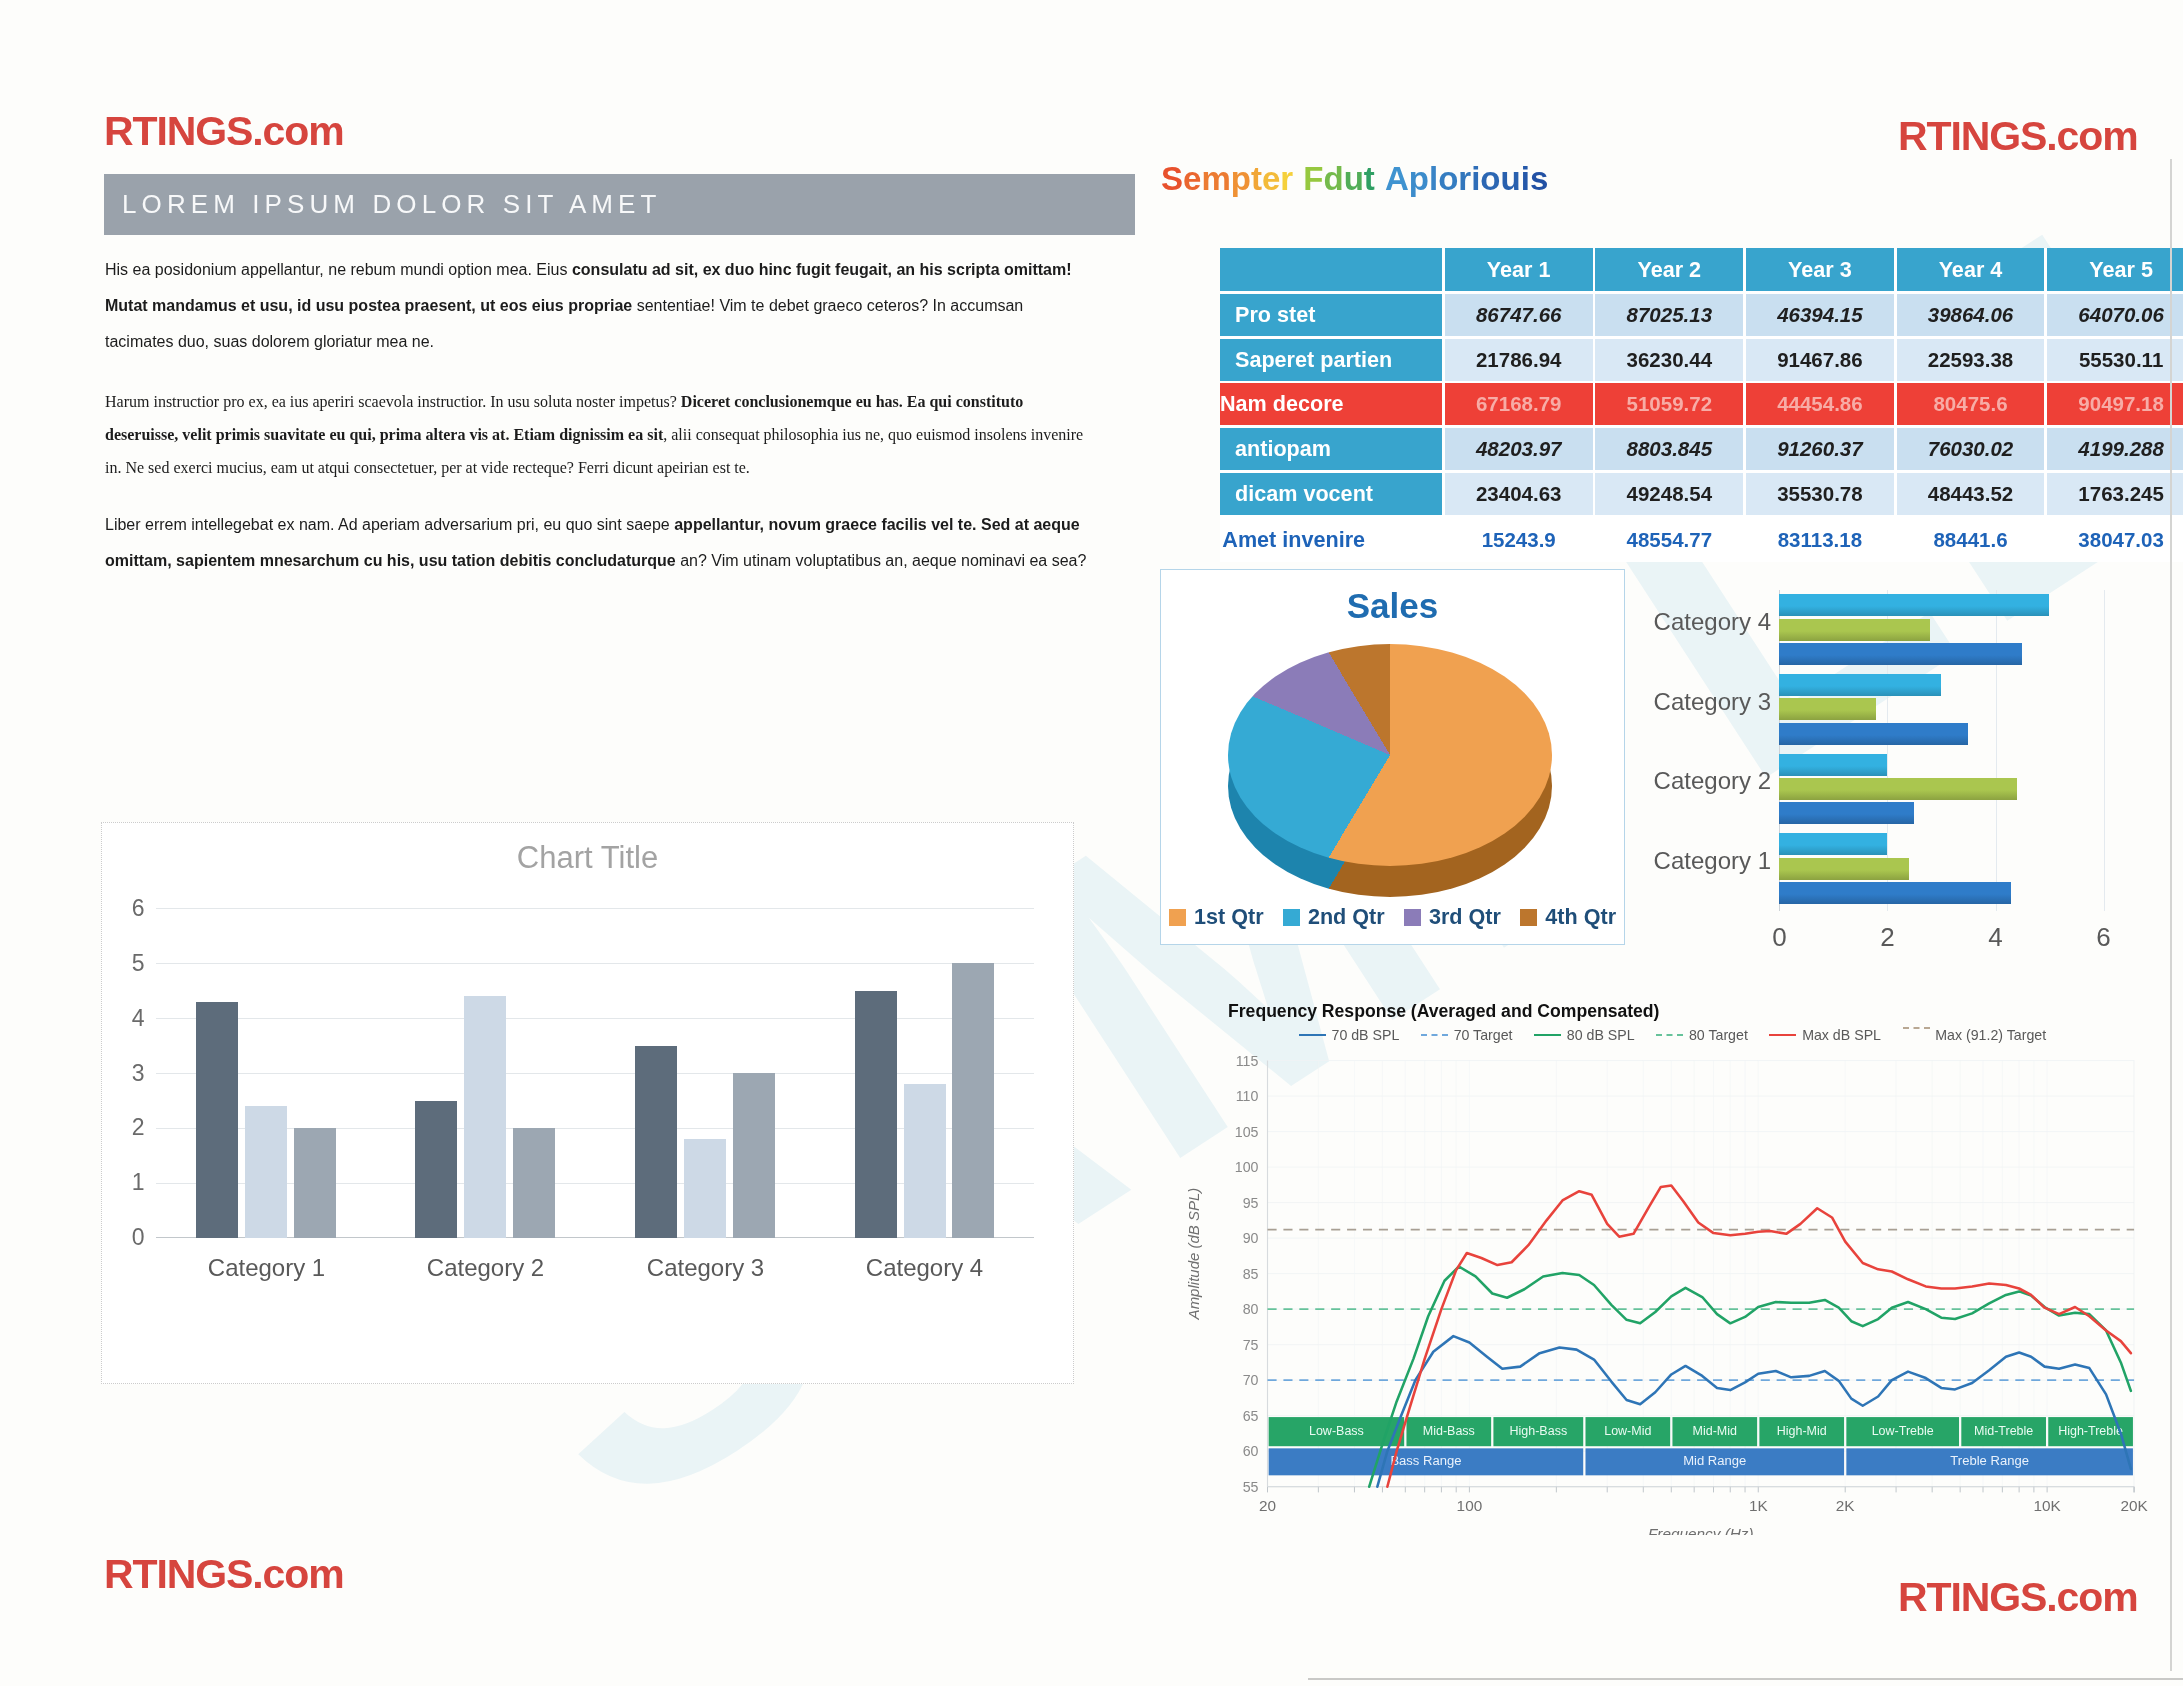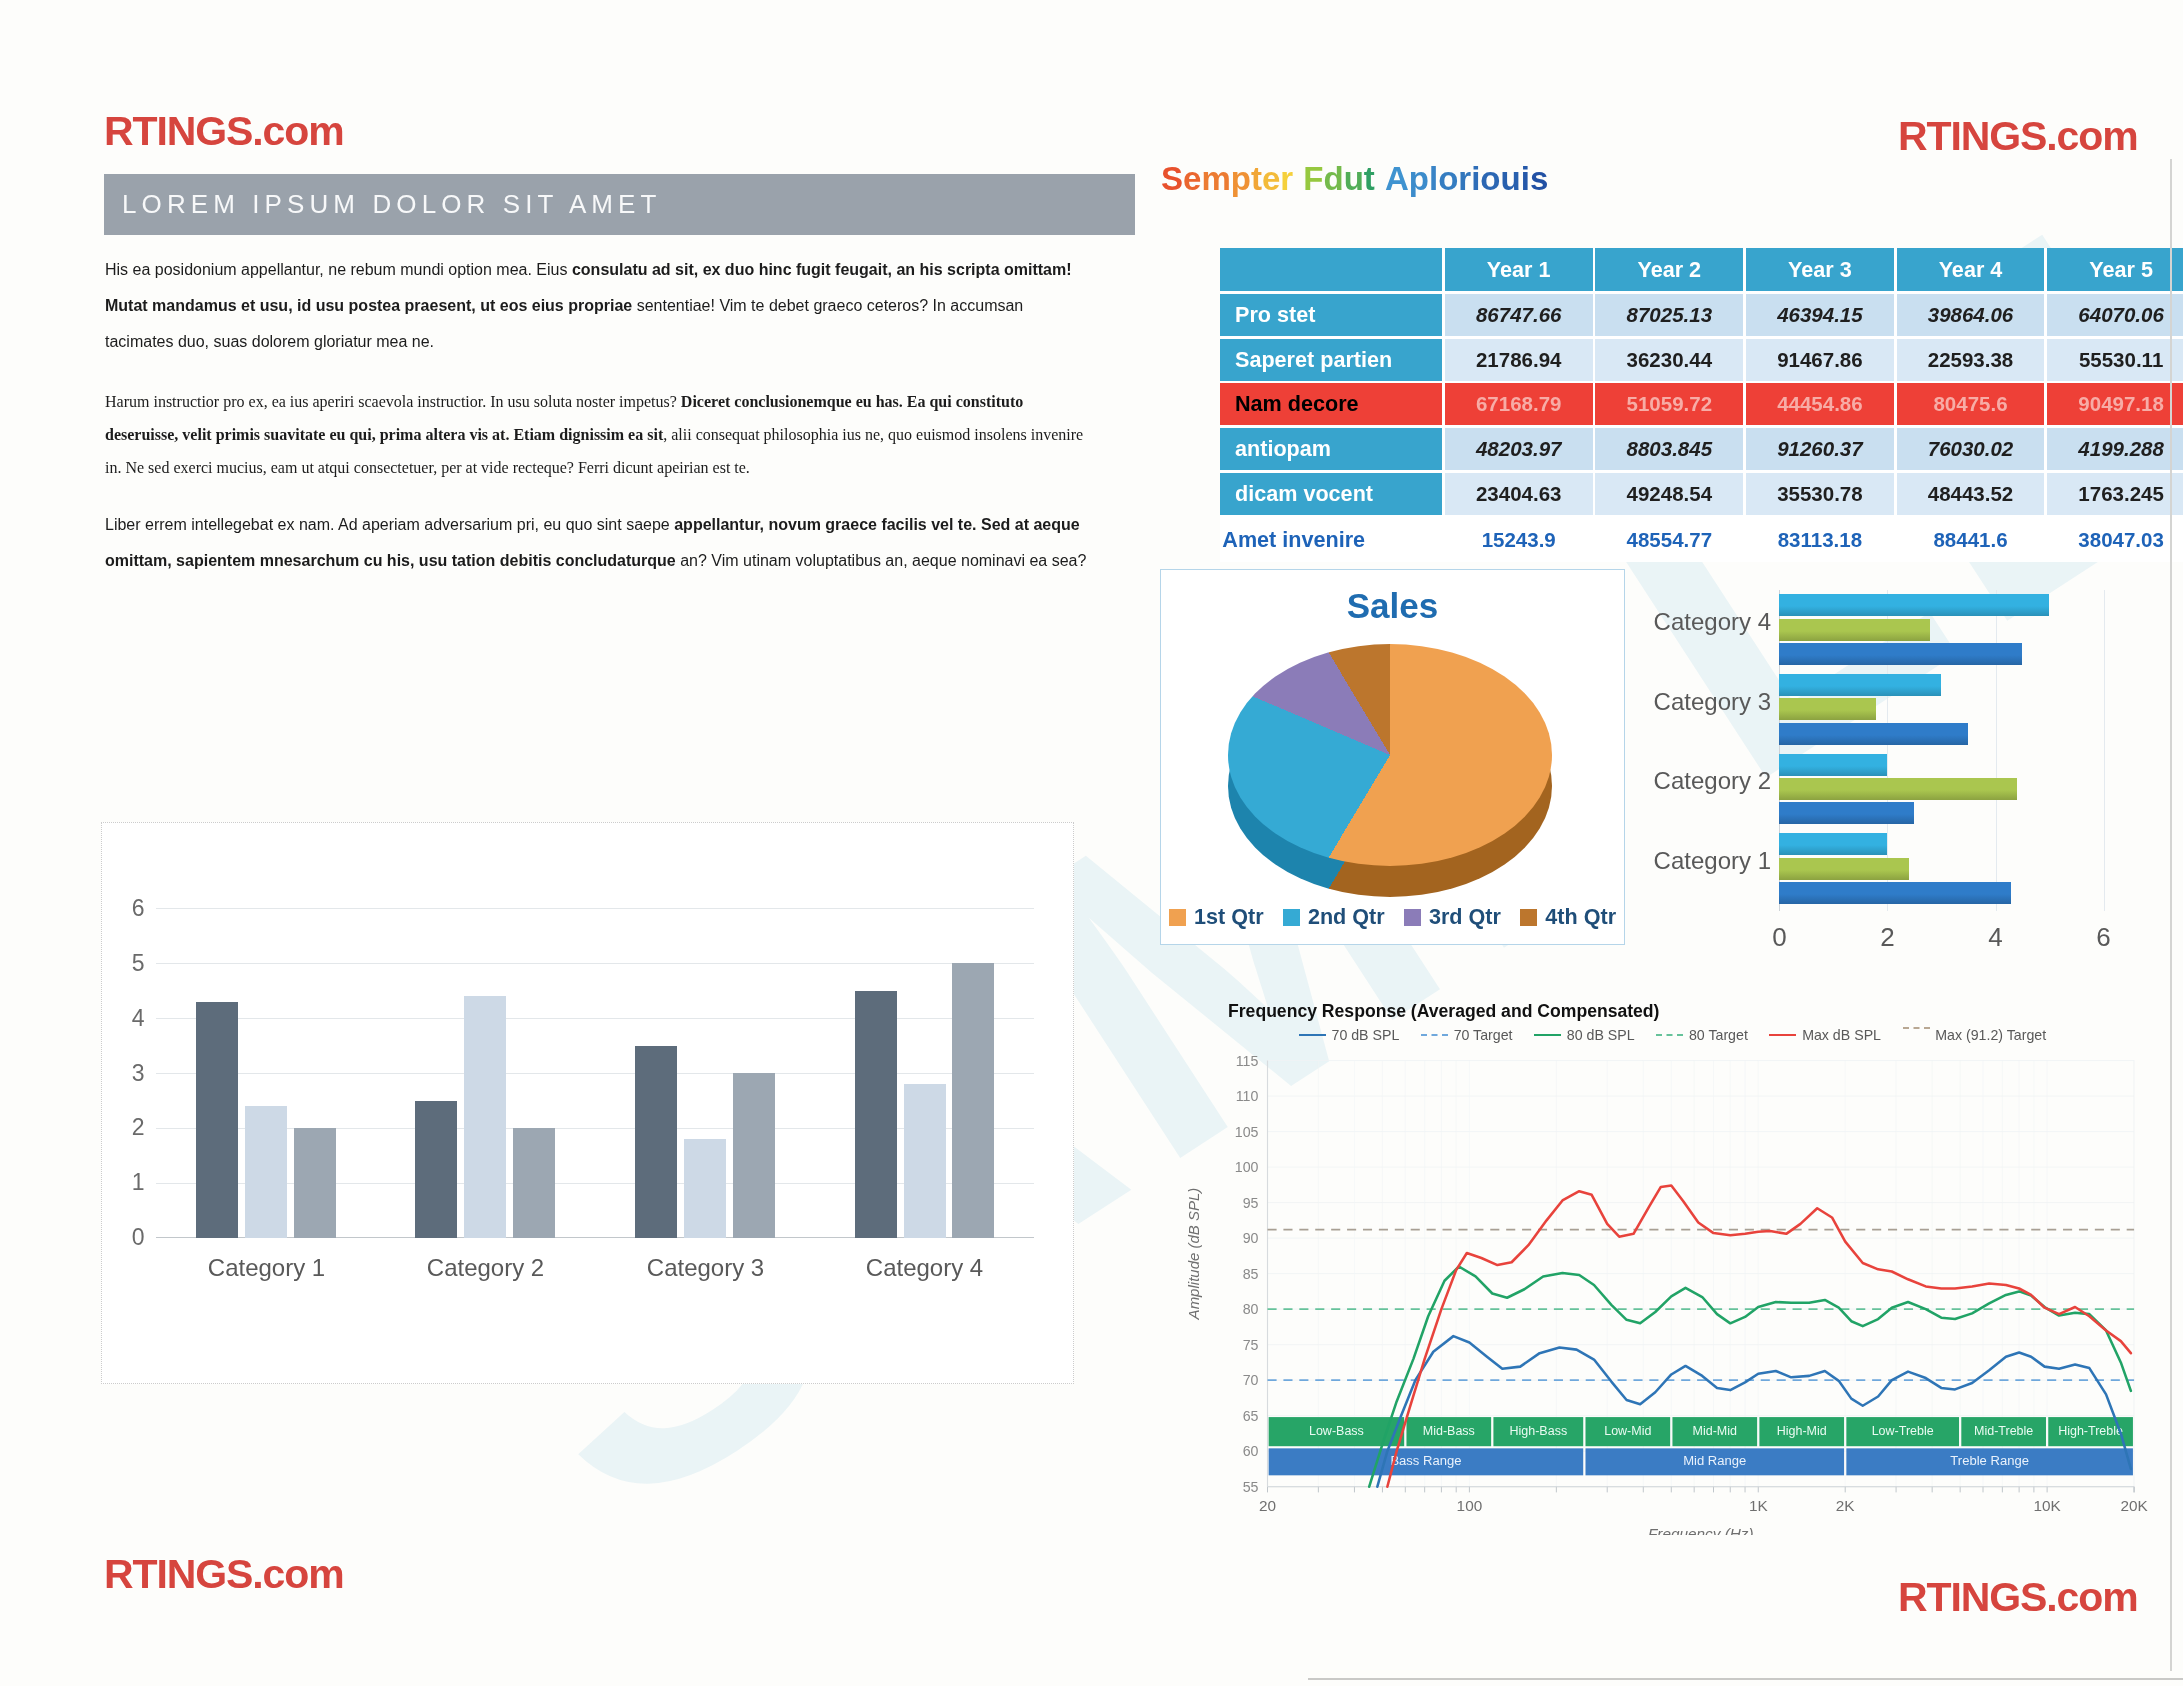--- a/index.html
+++ b/index.html
@@ -22,21 +22,21 @@
   .sampletitle{font-size:33px;font-weight:700;white-space:nowrap;}
   .sampletitle .w{margin-right:10.2px;}
   
   .tbl{display:grid;grid-template-columns:222px repeat(5,1fr);
        grid-template-rows:43px repeat(5,42px) 44px;gap:2.8px;background:#ffffff;}
   .c{display:flex;align-items:center;justify-content:center;font-weight:700;font-size:20.5px;}
   .c.h{background:#38a4cd;color:#ffffff;font-size:21.6px;}
   .c.lab{background:#38a4cd;color:#ffffff;justify-content:flex-start;padding-left:15px;font-size:21.6px;}
   .c.v1{background:#c9dff0;color:#1f1f1f;font-style:italic;}
   .c.v2{background:#d9e8f5;color:#1f1f1f;}
-  .c.redlab{background:#ee4037;color:#000000;justify-content:flex-start;padding-left:15px;font-size:21.6px;}
+  .c.redlab{background:#ee4037;color:#ffffff;justify-content:flex-start;font-size:21.6px;}
   .c.redv{background:#ee4037;color:#f7aca6;}
   .c.totlab{background:transparent;color:#1e63b8;justify-content:flex-start;padding-left:2.3px;font-size:21.6px;}
   .c.totv{background:transparent;color:#1e63b8;}
   
   .chartbox{border:1.1px dotted #cccccc;background:#ffffff;}
   .charttitle{font-size:31px;color:#a3a3a3;text-align:center;}
   .gridline{position:absolute;height:1.1px;background:#e3e7ea;}
   .yticklab{position:absolute;font-size:23px;color:#6a6a6a;text-align:right;width:28.4px;}
   .catlab{position:absolute;font-size:24px;color:#595959;text-align:center;}
   .bar{position:absolute;}
@@ -78,20 +78,21 @@
   <span>LOREM IPSUM DOLOR SIT AMET</span>
 </div>
 
 <div class="abs" style="left:105px;top:252px;width:986px;">
     <p class="para"><span>His ea posidonium appellantur, ne rebum mundi option mea. Eius </span><span class="b">consulatu ad sit, ex duo hinc fugit feugait, an his scripta omittam! Mutat mandamus et usu, id usu postea praesent, ut eos eius propriae</span><span> sententiae! Vim te debet graeco ceteros? In accumsan tacimates duo, suas dolorem gloriatur mea ne.</span></p>
     <p class="para serif"><span>Harum instructior pro ex, ea ius aperiri scaevola instructior. In usu soluta noster impetus? </span><span class="b">Diceret conclusionemque eu has. Ea qui constituto deseruisse, velit primis suavitate eu qui, prima altera vis at. Etiam dignissim ea sit</span><span>, alii consequat philosophia ius ne, quo euismod insolens invenire in. Ne sed exerci mucius, eam ut atqui consectetuer, per at vide recteque? Ferri dicunt apeirian est te.</span></p>
     <p class="para"><span>Liber errem intellegebat ex nam. Ad aperiam adversarium pri, eu quo sint saepe </span><span class="b">appellantur, novum graece facilis vel te. Sed at aeque omittam, sapientem mnesarchum cu his, usu tation debitis concludaturque</span><span> an? Vim utinam voluptatibus an, aeque nominavi ea sea?</span></p>
   </div>
 
 <div class="abs chartbox" style="left:101px;top:822px;width:971px;height:560px;">
+  <div class="charttitle abs" style="left:0;top:17px;width:100%;">Chart Title</div>
   <div class="abs" id="gb-plot" style="left:0;top:0;width:100%;height:100%;">
       <div class="gridline" style="left: 54px; top: 414px; width: 878px; background: rgb(194, 199, 203);"></div>
       <div class="yticklab" style="left: 14.2px; top: 401px;">0</div>
       <div class="gridline" style="left: 54px; top: 360px; width: 878px; background: rgb(227, 231, 234);"></div>
       <div class="yticklab" style="left: 14.2px; top: 346px;">1</div>
       <div class="gridline" style="left: 54px; top: 305px; width: 878px; background: rgb(227, 231, 234);"></div>
       <div class="yticklab" style="left: 14.2px; top: 291px;">2</div>
       <div class="gridline" style="left: 54px; top: 250px; width: 878px; background: rgb(227, 231, 234);"></div>
       <div class="yticklab" style="left: 14.2px; top: 237px;">3</div>
       <div class="gridline" style="left: 54px; top: 195px; width: 878px; background: rgb(227, 231, 234);"></div>

